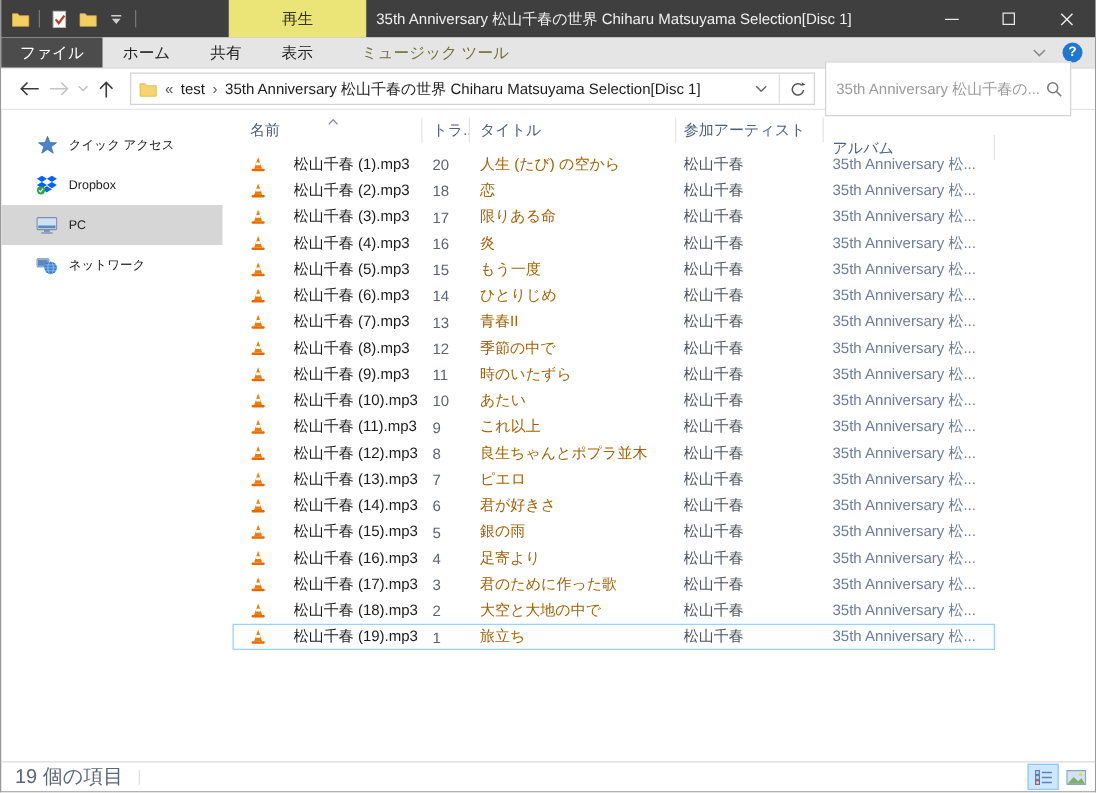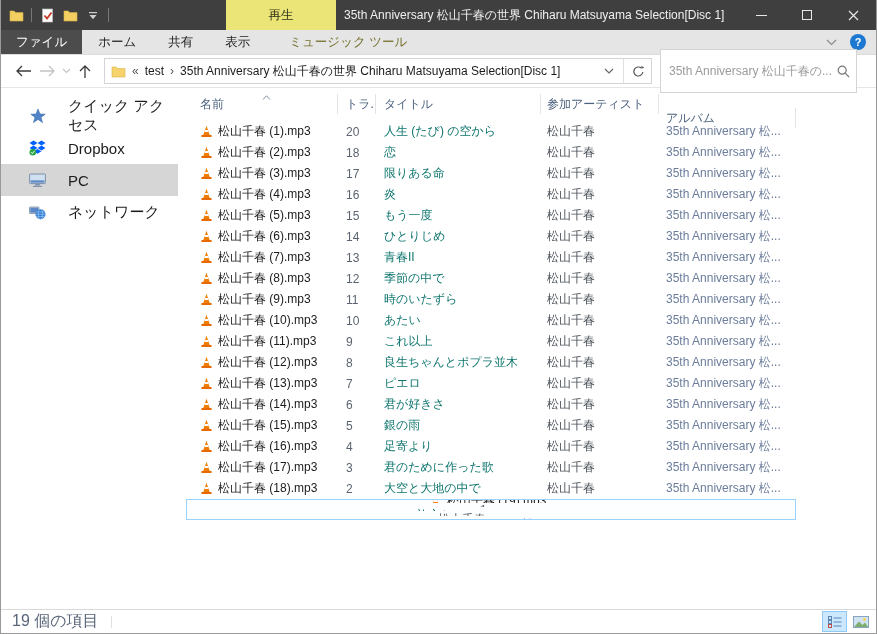--- a/index.html
+++ b/index.html
@@ -5,21 +5,21 @@
   * { box-sizing: border-box; margin: 0; padding: 0; }
   html,body { width: 877px; height: 634px; }
   body { font-family: "Liberation Sans", "DejaVu Sans", sans-serif; font-size: 12px; background:#fff; }
   .window { width: 877px; height: 634px; display:flex; flex-direction:column; border:1px solid #999; border-top:none; background:#fff; }
 
   
   .titlebar { height:30px; background:#3f3f3f; color:#eee; display:flex; align-items:stretch; flex:0 0 auto; }
   .qat { display:flex; align-items:center; padding-left:7px; gap:7px; width:110px; flex:0 0 auto; }
   .qat .sep { width:1px; height:14px; background:#777; }
   .qat-btn { display:flex; align-items:center; justify-content:center; width:16px; height:16px; }
-  .ctx-tab { margin-left:115px; width:110px; background:#ebe577; color:#32321c; display:flex; align-items:center; justify-content:center; font-size:12.5px; flex:0 0 auto; cursor:default; }
+  .ctx-tab { margin-left:72px; width:110px; background:#ebe577; color:#32321c; display:flex; align-items:center; justify-content:center; font-size:12.5px; flex:0 0 auto; cursor:default; }
   .win-title { flex:1; display:flex; align-items:center; padding-left:8px; font-size:12px; color:#f0f0f0; white-space:nowrap; overflow:hidden; }
   .win-controls { display:flex; flex:0 0 auto; }
   .wc { width:46px; display:flex; align-items:center; justify-content:center; }
   .wc .minbar { width:11px; height:1px; background:#e8e8e8; }
   .wc .maxbox { width:10px; height:10px; border:1px solid #e8e8e8; }
 
   
   .ribbonrow { height:25px; background:#e5e5e5; display:flex; align-items:stretch; border-bottom:1px solid #dcdcdc; flex:0 0 auto; }
   .rtab { display:flex; align-items:center; padding:0 16px; font-size:12.5px; color:#1e1e1e; cursor:default; }
   .rtab.file { background:#4c4c4c; color:#fff; padding:0 15px; }
@@ -39,41 +39,41 @@
   .addr-right { margin-left:auto; display:flex; align-items:center; flex:0 0 auto; }
   .addr-right .sep { width:1px; height:24px; background:#e0e0e0; margin:0 1px; }
   .addr-ctl { width:26px; height:24px; display:flex; align-items:center; justify-content:center; color:#555; }
   .searchbox { margin-left:8px; height:44px; border:1px solid #d4d4d4; background:#fff; display:flex; align-items:center; width:197px; flex:0 0 auto; padding:0 6px 0 8px; }
   .searchbox input { border:none; outline:none; flex:1; font-size:12px; font-family:inherit; color:#333; min-width:0; }
   .searchbox input::placeholder { color:#9b9b9b; opacity:1; }
 
   
   .main { flex:1; display:flex; overflow:hidden; }
   .sidebar { width:177px; flex:0 0 auto; padding-top:12px; }
-  .side-item { height:32px; display:flex; align-items:center; padding-left:28px; gap:22px; font-size:15px; color:#1c1c1c; cursor:default; }
+  .side-item { height:32px; display:flex; align-items:center; padding-left:28px; gap:9px; font-size:10px; color:#1c1c1c; cursor:default; }
   .side-item.selected { background:#d6d6d6; }
   .side-icon { width:17px; height:17px; display:flex; align-items:center; justify-content:center; flex:0 0 auto; }
 
   .content { flex:1; padding-left:8px; display:flex; flex-direction:column; overflow:hidden; }
   .listheader { display:flex; height:28px; align-items:center; flex:0 0 auto; position:relative; margin-top:2px; }
   .hcell { height:20px; display:flex; align-items:center; border-right:1px solid #e4e4e4; color:#4c617e; font-size:12px; white-space:nowrap; overflow:hidden; cursor:default; }
   .hc-name  { width:152px; padding-left:14px; }
   .hc-track { width:38px;  padding-left:8px; }
   .hc-title { width:165px; padding-left:8px; }
   .hc-artist{ width:118px; padding-left:6px; }
   .hc-album { width:137px; padding-left:7px;margin-top:28px; }
   .sort-caret { position:absolute; left:76px; top:-1px; color:#7b8aa0; }
 
   .rows { margin-top:3px; }
   .frow { display:flex; height:21px; align-items:center; width:610px; }
-  .frow.selected { outline:1px solid #99d1ff; outline-offset:-1px; background:#fdfeff;flex-direction:column; }
+  .frow.selected { outline:1px solid #99d1ff; outline-offset:-1px; background:#fdfeff; }
   .cell { white-space:nowrap; overflow:hidden; font-size:12px; }
-  .c-name  { width:152px; padding-left:14px; display:flex; align-items:center; gap:5px; color:#1b1b1b; }
+  .c-name  { width:152px; padding-left:14px; display:flex; align-items:center; gap:22px; color:#1b1b1b; }
   .c-track { width:38px;  padding-left:8px;  color:#5b6470; }
-  .c-title { width:165px; padding-left:8px;  color:#0f766e; }
+  .c-title { width:165px; padding-left:8px;  color:#a16207; }
   .c-artist{ width:118px; padding-left:6px;  color:#4d545c; }
   .c-album { width:137px; padding-left:7px;  color:#6b7d9b; }
   .cone { flex:0 0 auto; display:flex; }
 
   
   .statusbar { height:24px; border-top:1px solid #d9d9d9; display:flex; align-items:center; padding-left:11px; flex:0 0 auto; }
   .status-text { color:#5a6679; font-size:16px; }
   .status-sep { width:1px; height:12px; background:#e0e0e0; margin-left:12px; }
   .view-btns { margin-left:auto; display:flex; padding-right:3px; gap:1px; }
   .vbtn { width:25px; height:21px; display:flex; align-items:center; justify-content:center; border:1px solid transparent; }

